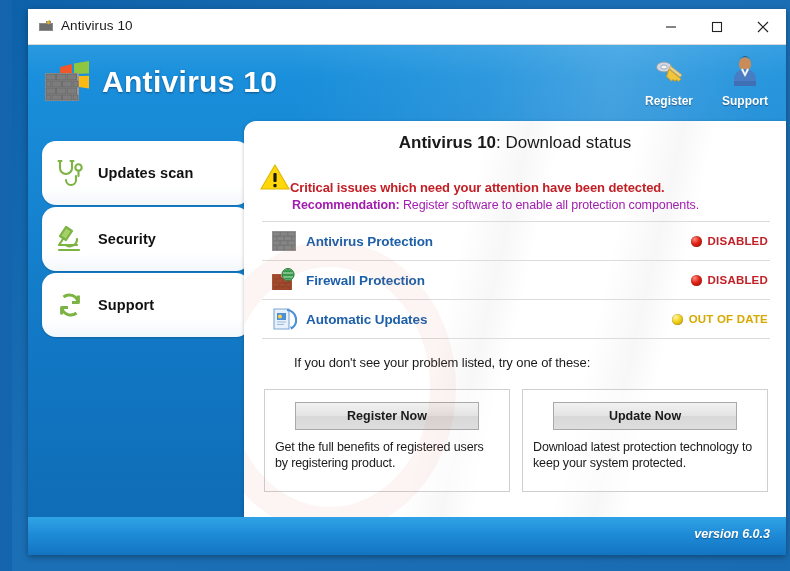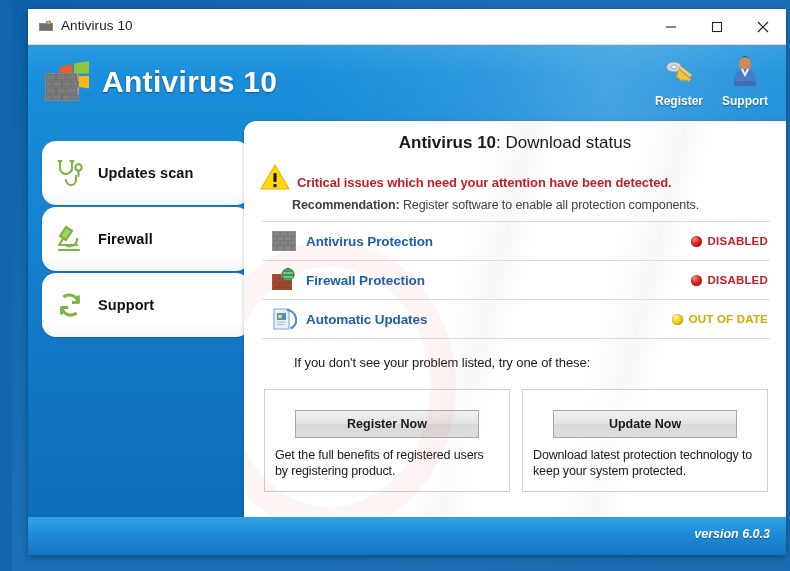--- a/index.html
+++ b/index.html
@@ -56,21 +56,21 @@
   }
 
   
   .brand{position:absolute;left:14px;top:12px;display:flex;align-items:center;gap:10px;}
   .brand-logo{width:50px;height:50px;position:relative;}
   .brand-name{
     font-size:30px;font-weight:bold;color:#ffffff;
     text-shadow:0 1px 2px rgba(0,40,80,.55);letter-spacing:.3px;
   }
 
-  .hdr-actions{position:absolute;right:10px;top:8px;display:flex;gap:4px;}
+  .hdr-actions{position:absolute;right:10px;top:8px;display:flex;gap:14px;}
   .hdr-act{width:62px;text-align:center;cursor:default;}
   .hdr-act .ic{height:38px;display:flex;align-items:flex-end;justify-content:center;}
   .hdr-act .lbl{
     font-size:12px;font-weight:bold;color:#ffffff;margin-top:3px;
     text-shadow:0 1px 1px rgba(0,40,80,.5);
   }
 
   
   .sidebar{position:absolute;left:0;top:96px;width:222px;}
   .nav-item{
@@ -107,26 +107,26 @@
   }
 
   .panel-title{
     position:absolute;left:0;top:12px;width:100%;text-align:center;
     font-size:17px;color:#1a1a1a;
   }
   .panel-title b{font-weight:bold;}
   .panel-title span{font-weight:normal;}
 
   .alert{position:absolute;left:16px;top:42px;width:510px;}
-  .alert-row{display:flex;align-items:center;gap:7px;}
+  .alert-row{display:flex;align-items:flex-end;gap:0;}
   .alert-msg{
     font-size:13px;font-weight:bold;color:#c22026;padding-top:6px;letter-spacing:-.1px;
   }
   .alert-rec{
-    margin-top:3px;margin-left:32px;font-size:12.5px;color:#404040;letter-spacing:-.1px;
+    margin-top:3px;margin-left:32px;font-size:12.5px;color:#a21caf;letter-spacing:-.1px;
   }
   .alert-rec b{font-weight:bold;}
 
   .status-list{position:absolute;left:18px;top:100px;width:508px;}
   .srow{
     position:relative;height:38px;display:flex;align-items:center;
     border-bottom:1px solid #dcdcdc;cursor:default;
   }
   .srow:first-child{border-top:1px solid #dcdcdc;}
   .srow .sic{width:44px;display:flex;align-items:center;justify-content:center;}
@@ -146,21 +146,21 @@
   .hint{
     position:absolute;left:50px;top:234px;font-size:13px;color:#1a1a1a;letter-spacing:-.1px;
   }
 
   .cards{position:absolute;left:20px;top:268px;width:504px;display:flex;gap:12px;}
   .card{
     width:246px;height:103px;border:1px solid #cfcfcf;background:rgba(255,255,255,.55);
     box-sizing:border-box;padding:12px 10px 0 10px;
   }
   .card-btn{
-    display:block;width:184px;height:28px;margin:8px auto;
+    display:block;width:184px;height:28px;margin:0 auto;
     background:linear-gradient(180deg,#f2f2f2 0%,#e3e3e3 50%,#d8d8d8 51%,#dedede 100%);
     border:1px solid #a9a9a9;
     font-family:"Liberation Sans", sans-serif;
     font-size:12.5px;font-weight:bold;color:#1a1a1a;cursor:default;
   }
   .card-desc{
     margin-top:9px;font-size:12.5px;color:#1a1a1a;line-height:16px;letter-spacing:-.15px;
   }
 
   .footer{
@@ -286,21 +286,21 @@
 
         <div class="nav-item">
           <span class="nic">
             <svg width="34" height="34" viewBox="0 0 34 34" fill="none" stroke="#7cb342" stroke-width="2.2" stroke-linecap="round" stroke-linejoin="round">
               <path d="M13 5 l6 4 l-6 9 l-6 -4 z" fill="#a5cf68" stroke="#7cb342"></path>
               <path d="M10 17 l-4 6 h18"></path>
               <path d="M13 23 a7 7 0 0 0 11 -6"></path>
               <path d="M6 28 h20"></path>
             </svg>
           </span>
-          <span class="nlbl">Firewall</span>
+          <span class="nlbl">Security</span>
         </div>
 
         <div class="nav-item">
           <span class="nic">
             <svg width="34" height="34" viewBox="0 0 34 34" fill="none" stroke="#7cb342" stroke-width="3" stroke-linecap="butt">
               <path d="M25 14 a9 9 0 0 0 -14.5 -5"></path>
               <path d="M9 20 a9 9 0 0 0 14.5 5"></path>
               <path d="M25.4 7.5 l0 7 l-6.4 0" stroke-linejoin="round"></path>
               <path d="M8.6 26.5 l0 -7 l6.4 0" stroke-linejoin="round"></path>
             </svg>

